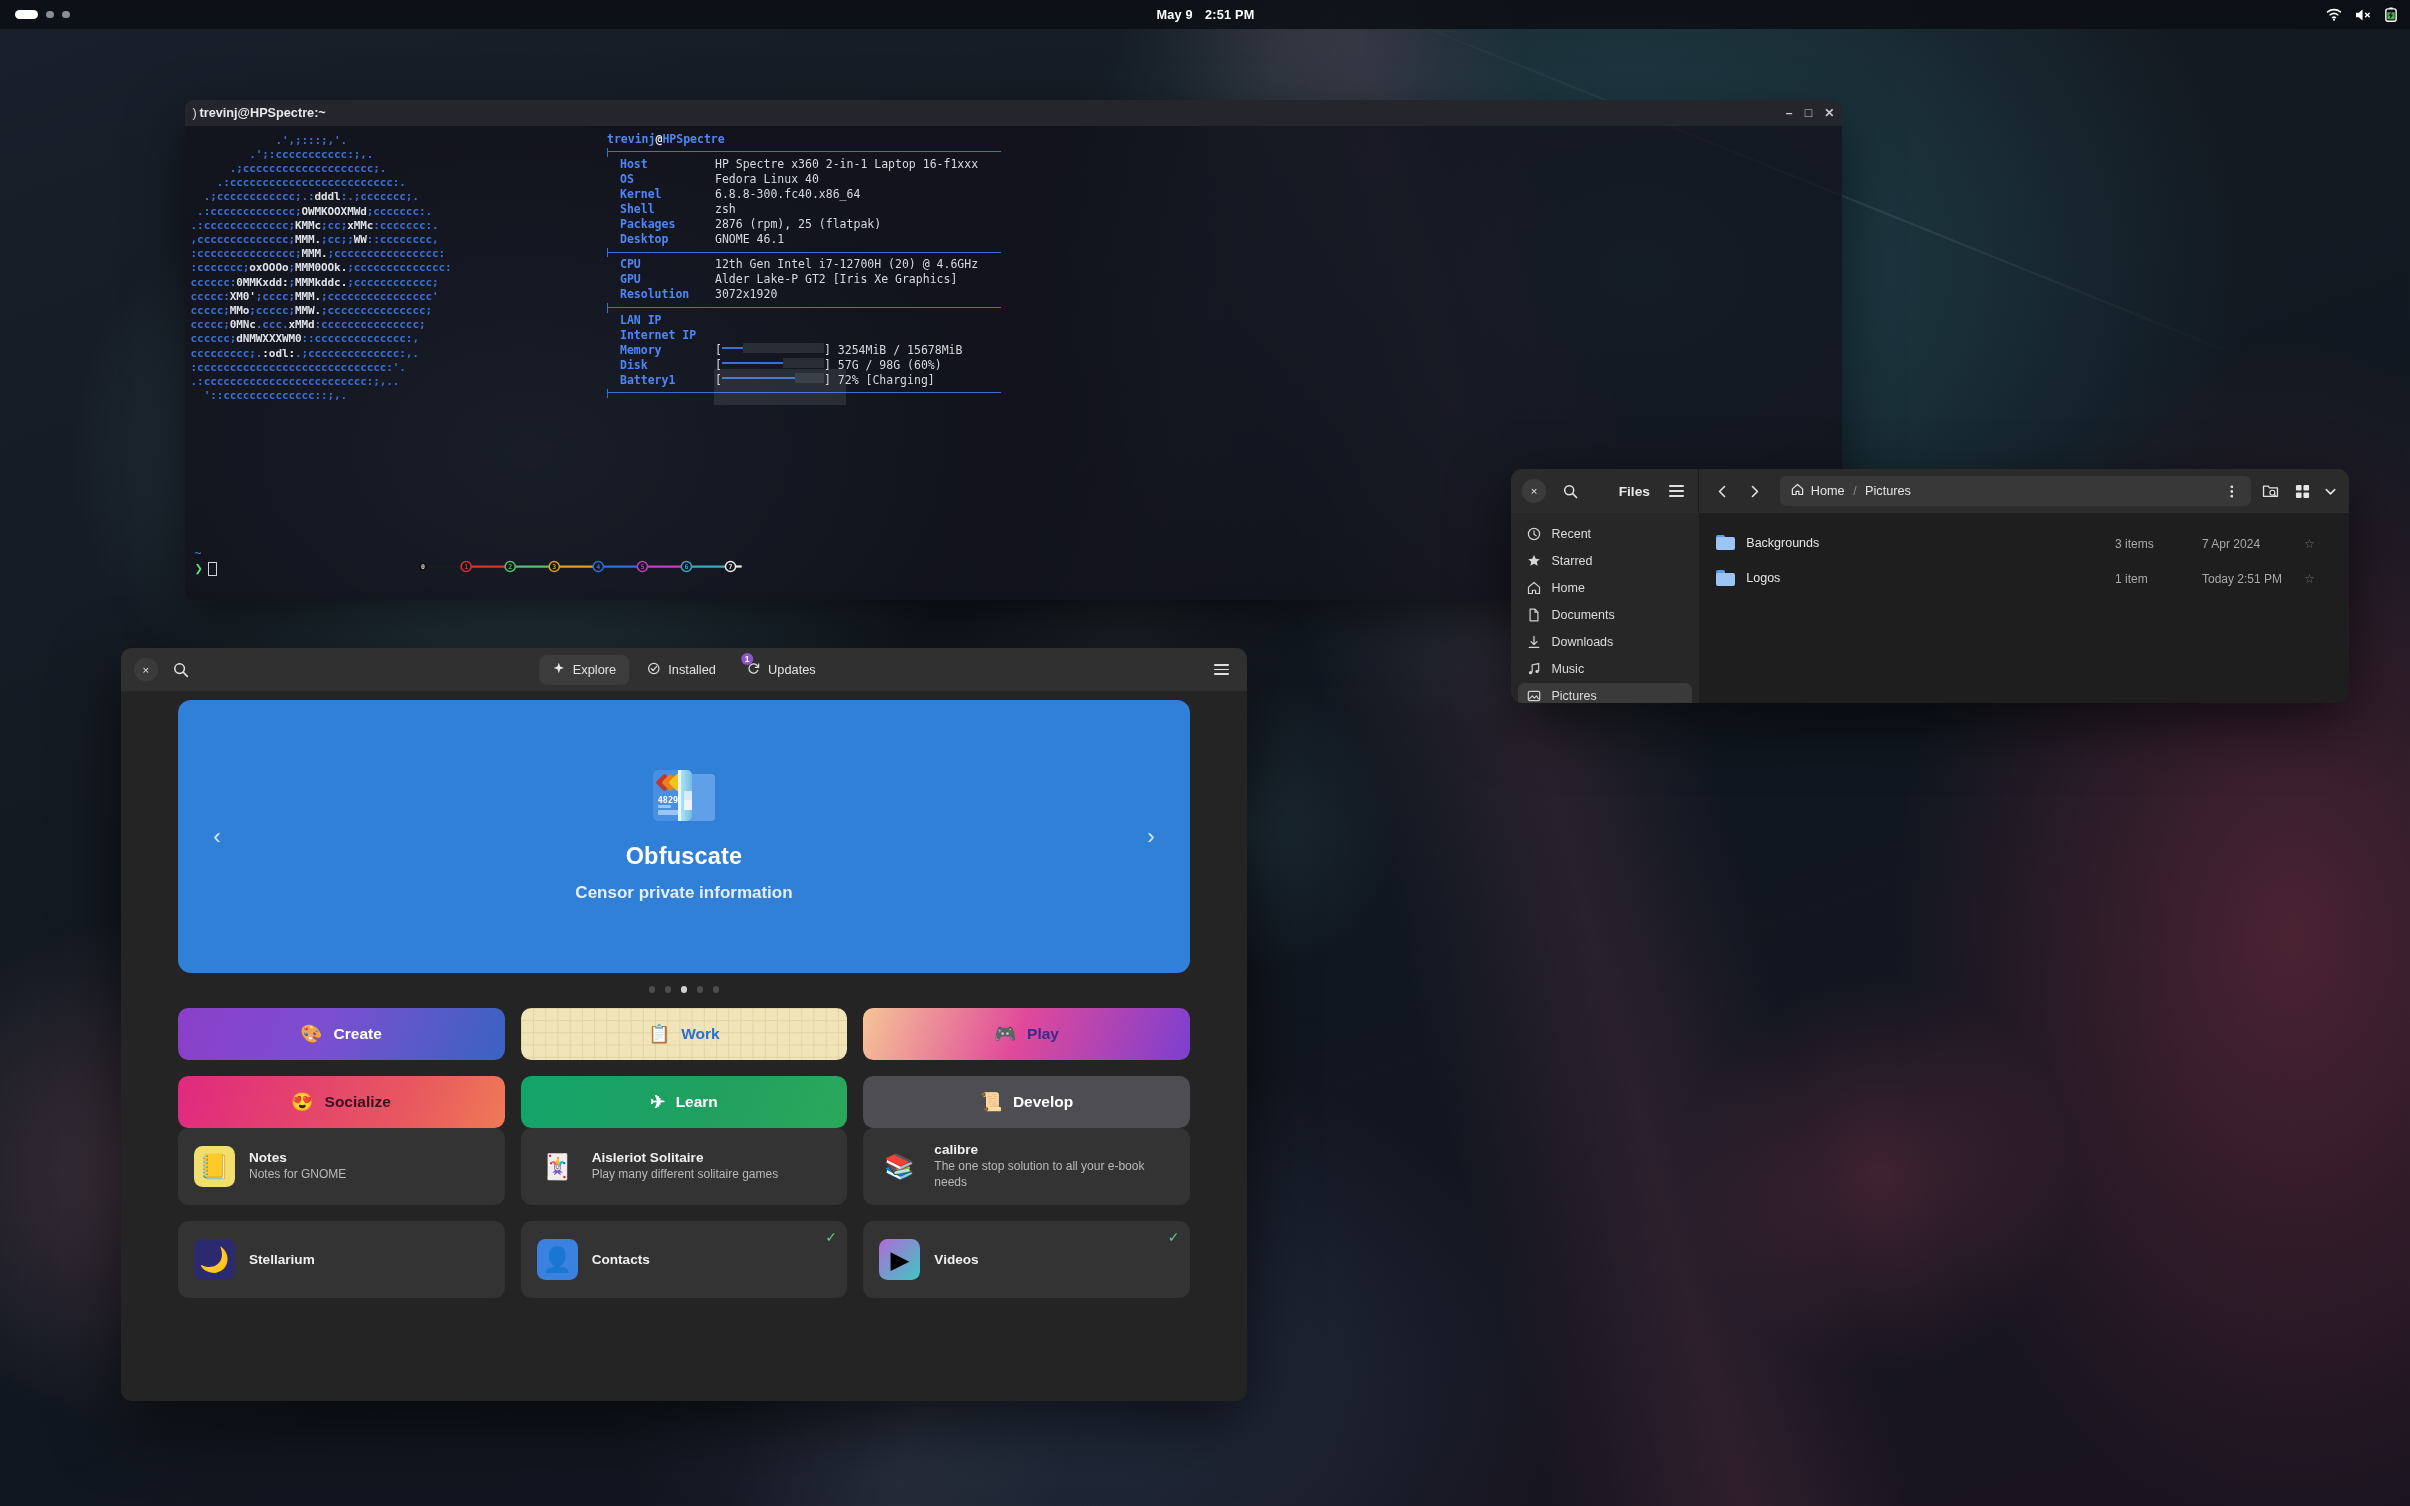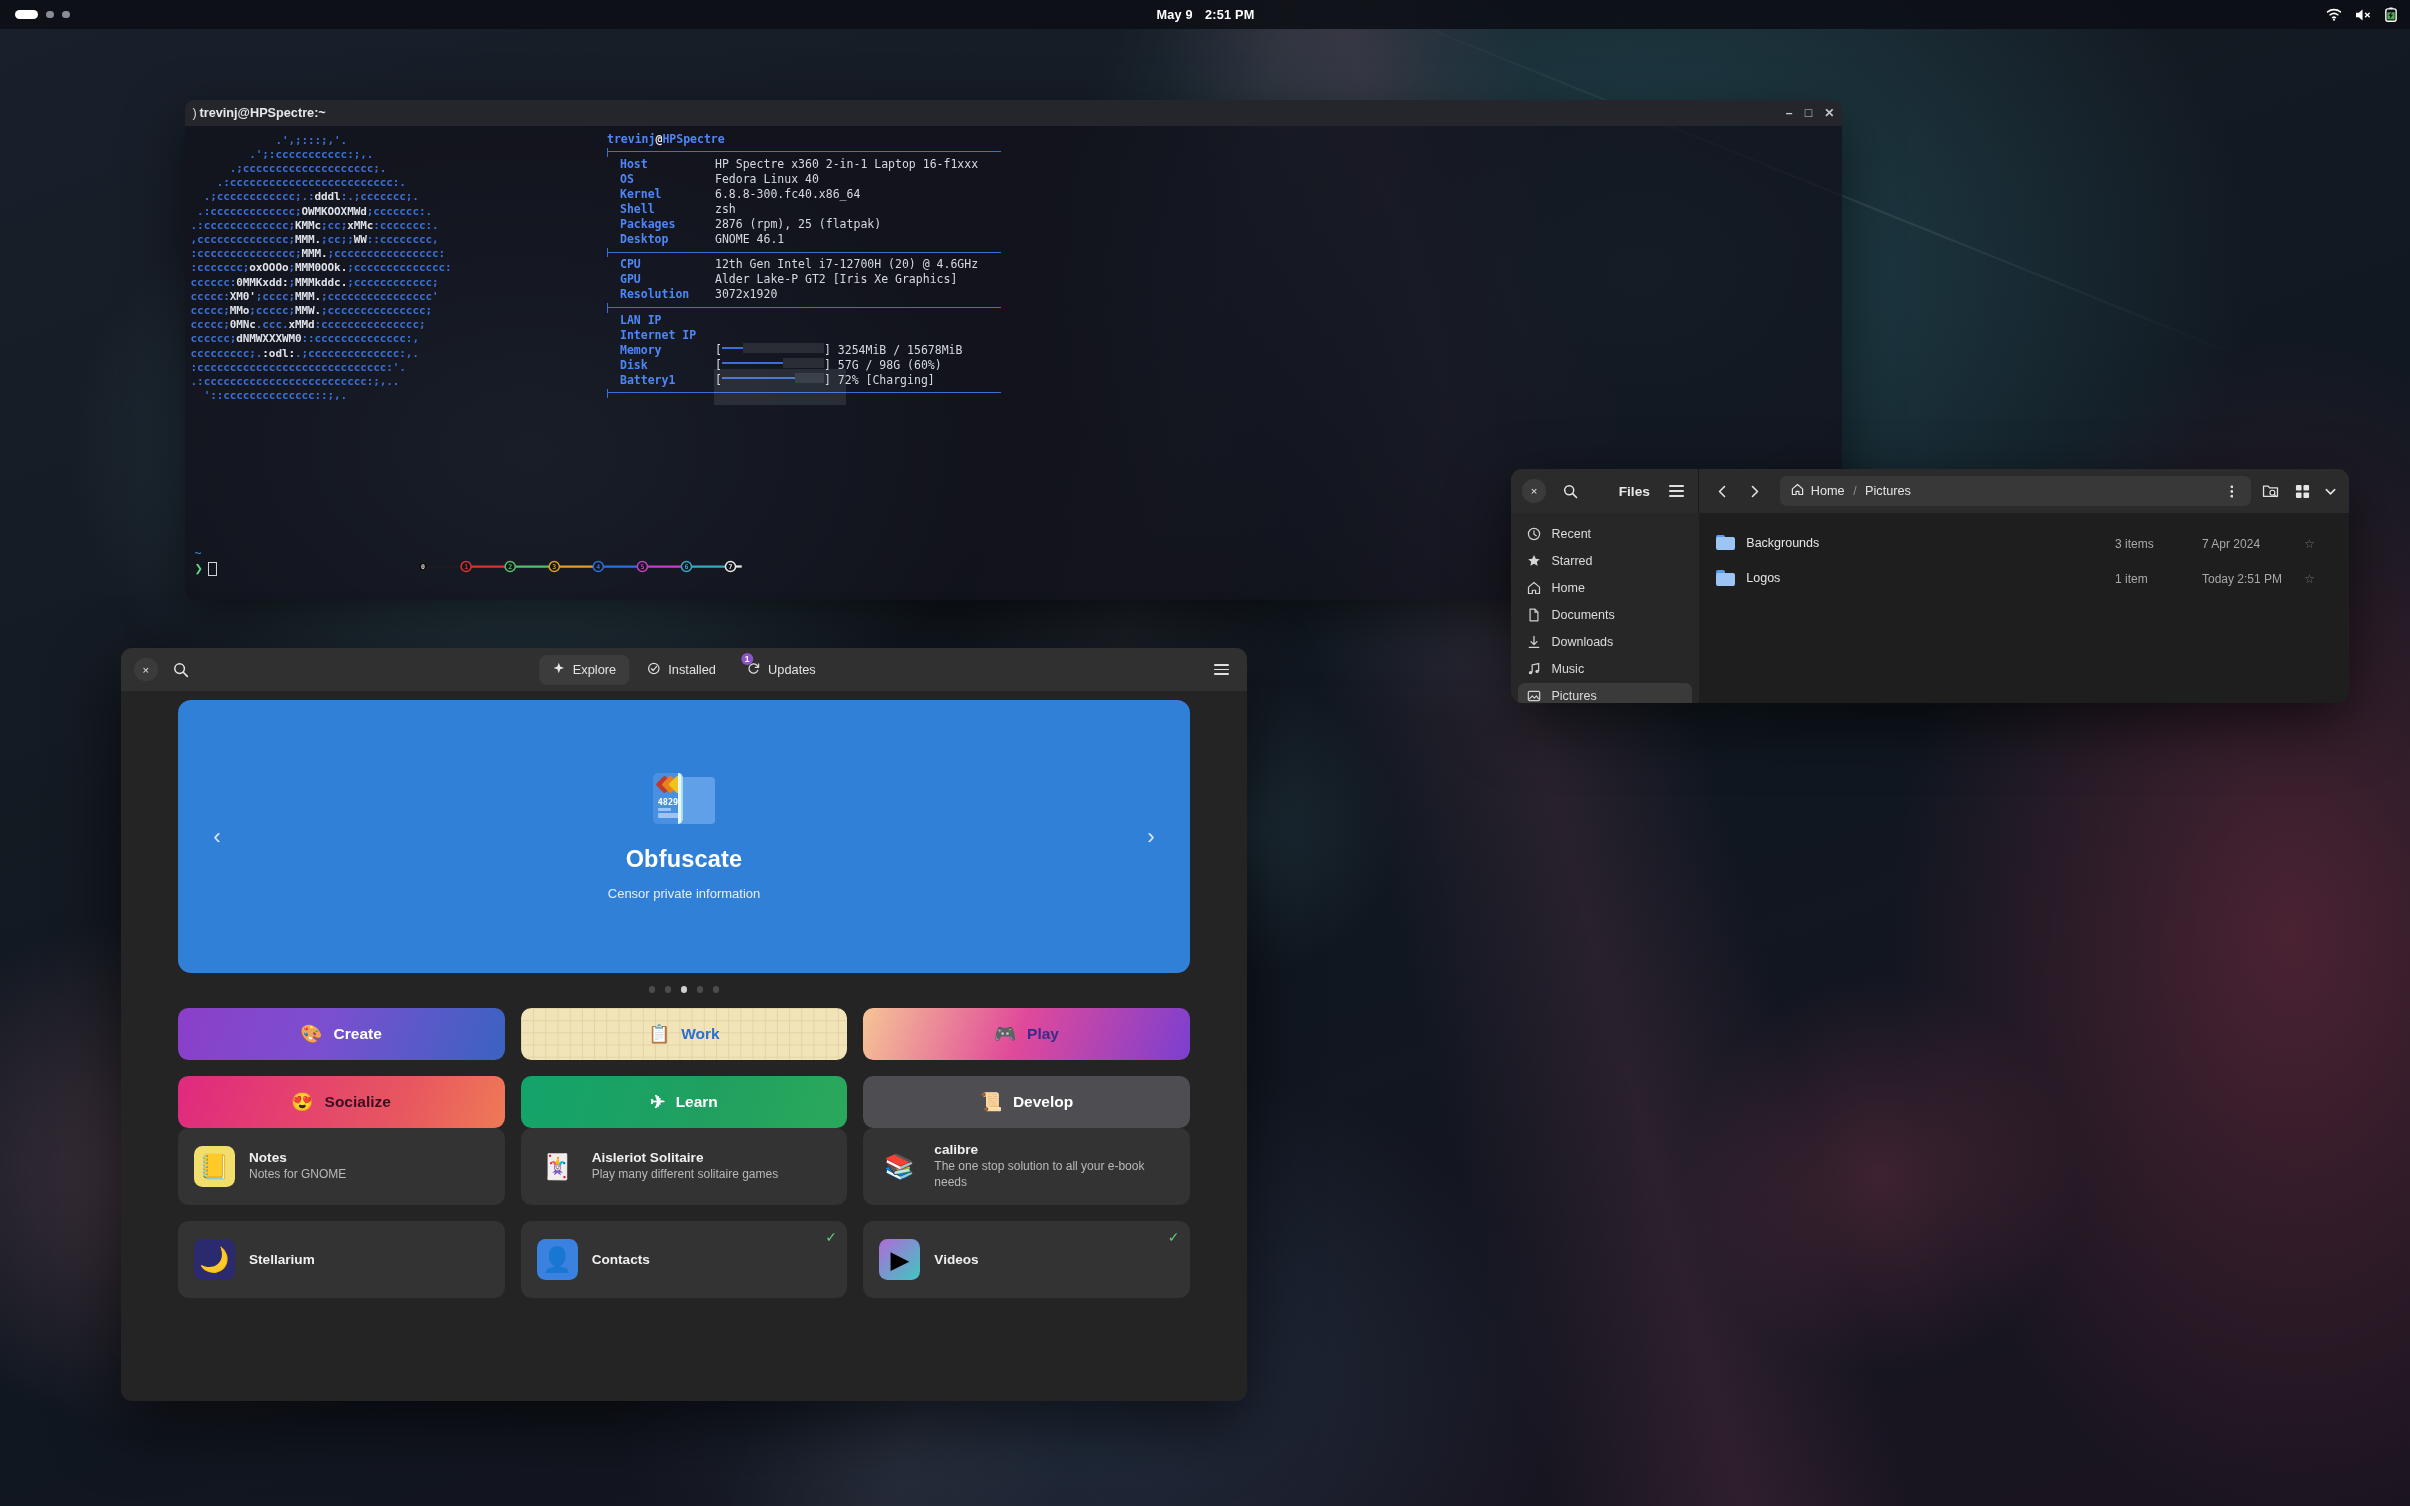--- a/index.html
+++ b/index.html
@@ -146,21 +146,21 @@
   .sw-badge{position:absolute;top:-0.9px;right:40px;background:#8d53c7;color:#fff;border-radius:50%;
             width:12.2px;height:12.2px;font-size:8.5px;display:flex;align-items:center;justify-content:center;font-weight:700;}
   .sw-body{flex:1;overflow:hidden;padding:0 19px;}
   .sw-inner{padding:9.4px 38px 0 38px;}
   .banner{height:273px;border-radius:13px;background:#3080d8;position:relative;display:flex;
           flex-direction:column;align-items:center;justify-content:center;color:#fff;}
   .banner-arrow{position:absolute;top:50%;transform:translateY(-50%);color:#dce8f8;font-size:22.6px;width:26px;
                 height:26px;display:flex;align-items:center;justify-content:center;}
   .banner-arrow.l{left:26px;} .banner-arrow.r{right:26px;}
   .banner-title{font-size:23.5px;font-weight:700;margin-top:15px;letter-spacing:0.2px;}
-  .banner-sub{font-size:13px;margin-top:13px;color:#e4eefb;}
+  .banner-sub{font-size:17px;margin-top:13px;color:#e4eefb;font-weight:bold;}
   .dots{display:flex;justify-content:center;gap:9.4px;margin-top:13px;}
   .dot{width:6.6px;height:6.6px;border-radius:50%;background:#4d4d4d;}
   .dot.on{background:#d0d0d0;}
   .cat-grid{display:grid;grid-template-columns:repeat(3,1fr);gap:16px;margin-top:15px;}
   .cat{height:52px;border-radius:10.4px;display:flex;align-items:center;justify-content:center;gap:10.4px;
        font-size:15.5px;font-weight:700;}
   .cat .emj{font-size:18px;line-height:1;}
   .sec-title{color:#d6d6d6;font-size:13px;margin:22.6px 0 10.4px 0;}
   .app-grid{display:grid;grid-template-columns:repeat(3,1fr);gap:16px;}
   .app-card{height:77px;background:#333333;border-radius:10.4px;display:flex;align-items:center;
@@ -604,21 +604,21 @@
     </div>
   </div>
 
   <div class="sw-body">
     <div class="sw-inner">
       <div class="banner">
         <div class="banner-arrow l">‹</div>
         <div class="banner-arrow r">›</div>
         <div style="width:62px;height:58px;position:relative;">
           <div style="position:absolute;left:13px;top:3.8px;width:49px;height:47px;background:#5fa0e8;border-radius:3.8px;"></div>
-          <div style="position:absolute;left:0;top:0;width:30px;height:51px;background:#4a90e2;border-radius:5px;overflow:hidden;text-decoration:underline;">
+          <div style="position:absolute;left:0;top:0;width:39px;height:51px;background:#4a90e2;border-radius:5px;overflow:hidden;text-decoration:underline;">
             <div style="position:absolute;left:4.7px;top:5.6px;width:13px;height:13px;background:#c0392b;transform:rotate(45deg);border-radius:1.9px;"></div>
             <div style="position:absolute;left:11.3px;top:5.6px;width:13px;height:13px;background:#e8821e;transform:rotate(45deg);border-radius:1.9px;"></div>
             <div style="position:absolute;left:18px;top:5.6px;width:13px;height:13px;background:#f0c419;transform:rotate(45deg);border-radius:1.9px;"></div>
             <div style="position:absolute;left:4.7px;top:24.5px;color:#fff;font-family:'DejaVu Sans Mono',monospace;font-size:8.5px;font-weight:700;">4829</div>
             <div style="position:absolute;left:4.7px;top:35px;width:13px;height:2.8px;background:#9cc4f5;border-radius:0.9px;"></div>
             <div style="position:absolute;left:4.7px;top:40px;width:22.6px;height:4.7px;background:#9cc4f5;border-radius:0.9px;"></div>
             <div style="position:absolute;left:25.4px;top:0;width:2.8px;height:51px;background:#eaf7fa;"></div>
             <div style="position:absolute;left:28px;top:0;width:21px;height:51px;background:linear-gradient(90deg,#a9e6ef,#4a90e2);"></div>
             <div style="position:absolute;left:31px;top:21px;width:21px;height:9.4px;background:#dce9fb;"></div>
             <div style="position:absolute;left:31px;top:30px;width:10.4px;height:9.4px;background:#eff5fd;"></div>

